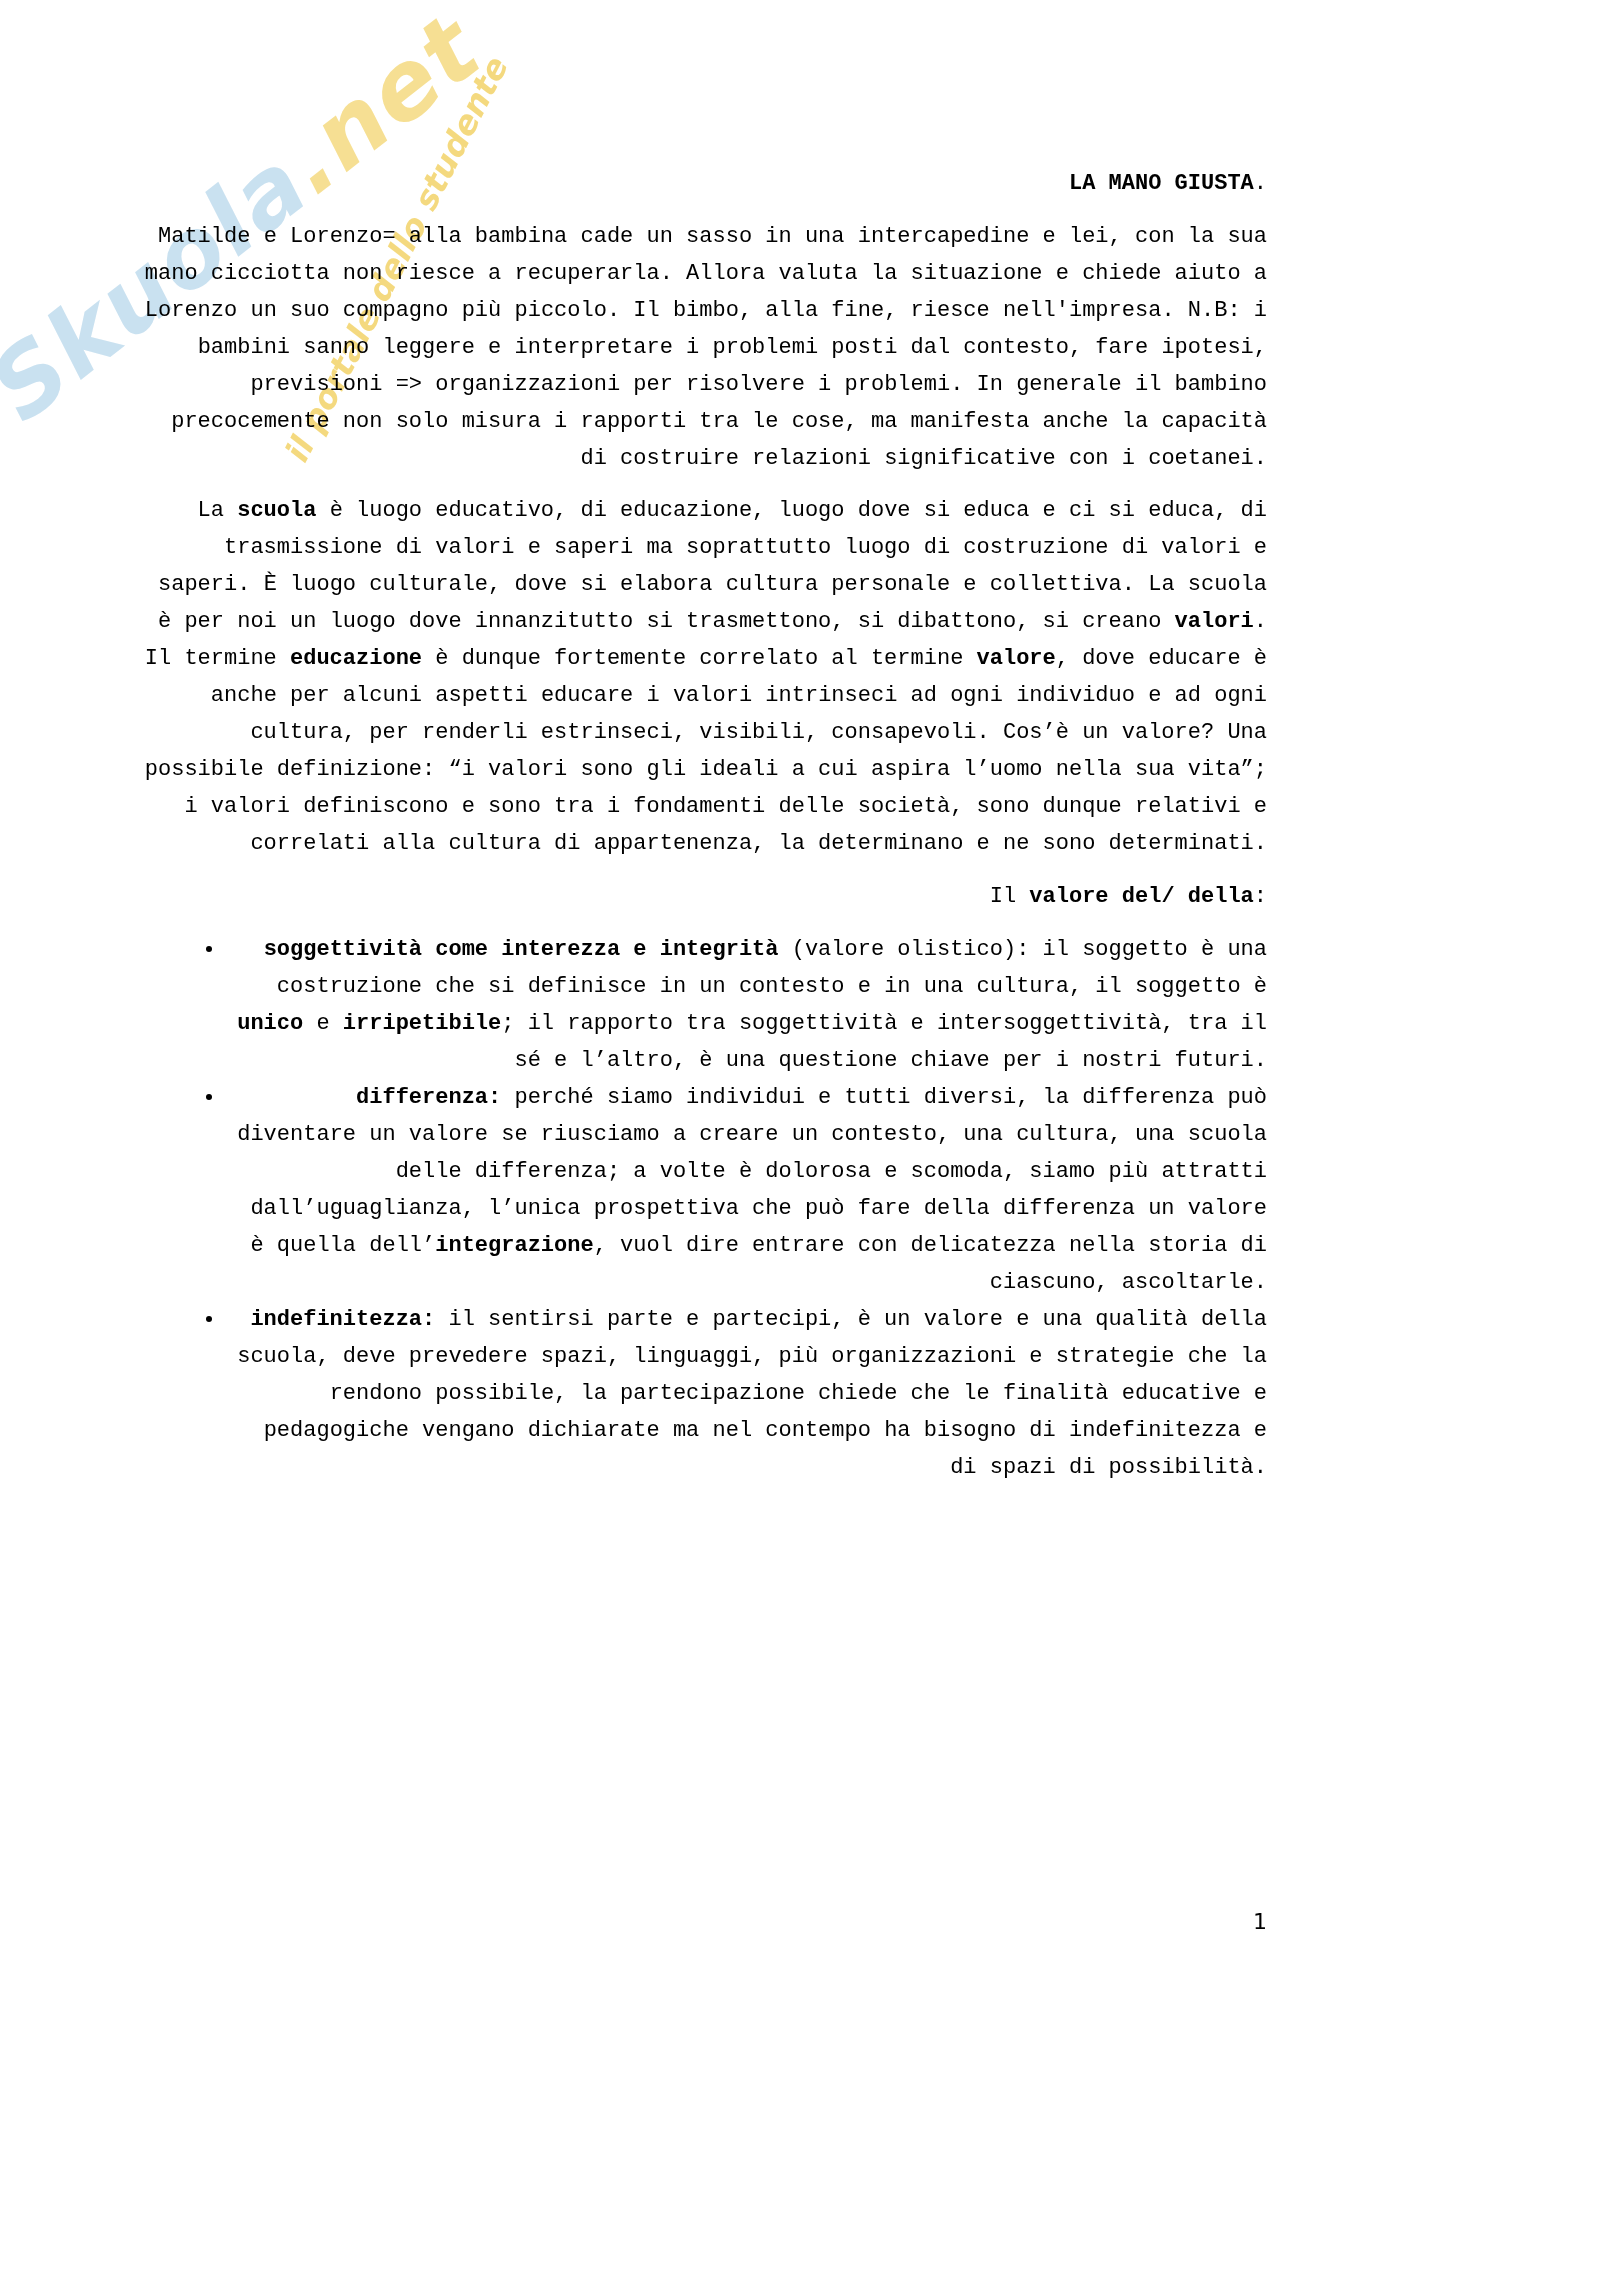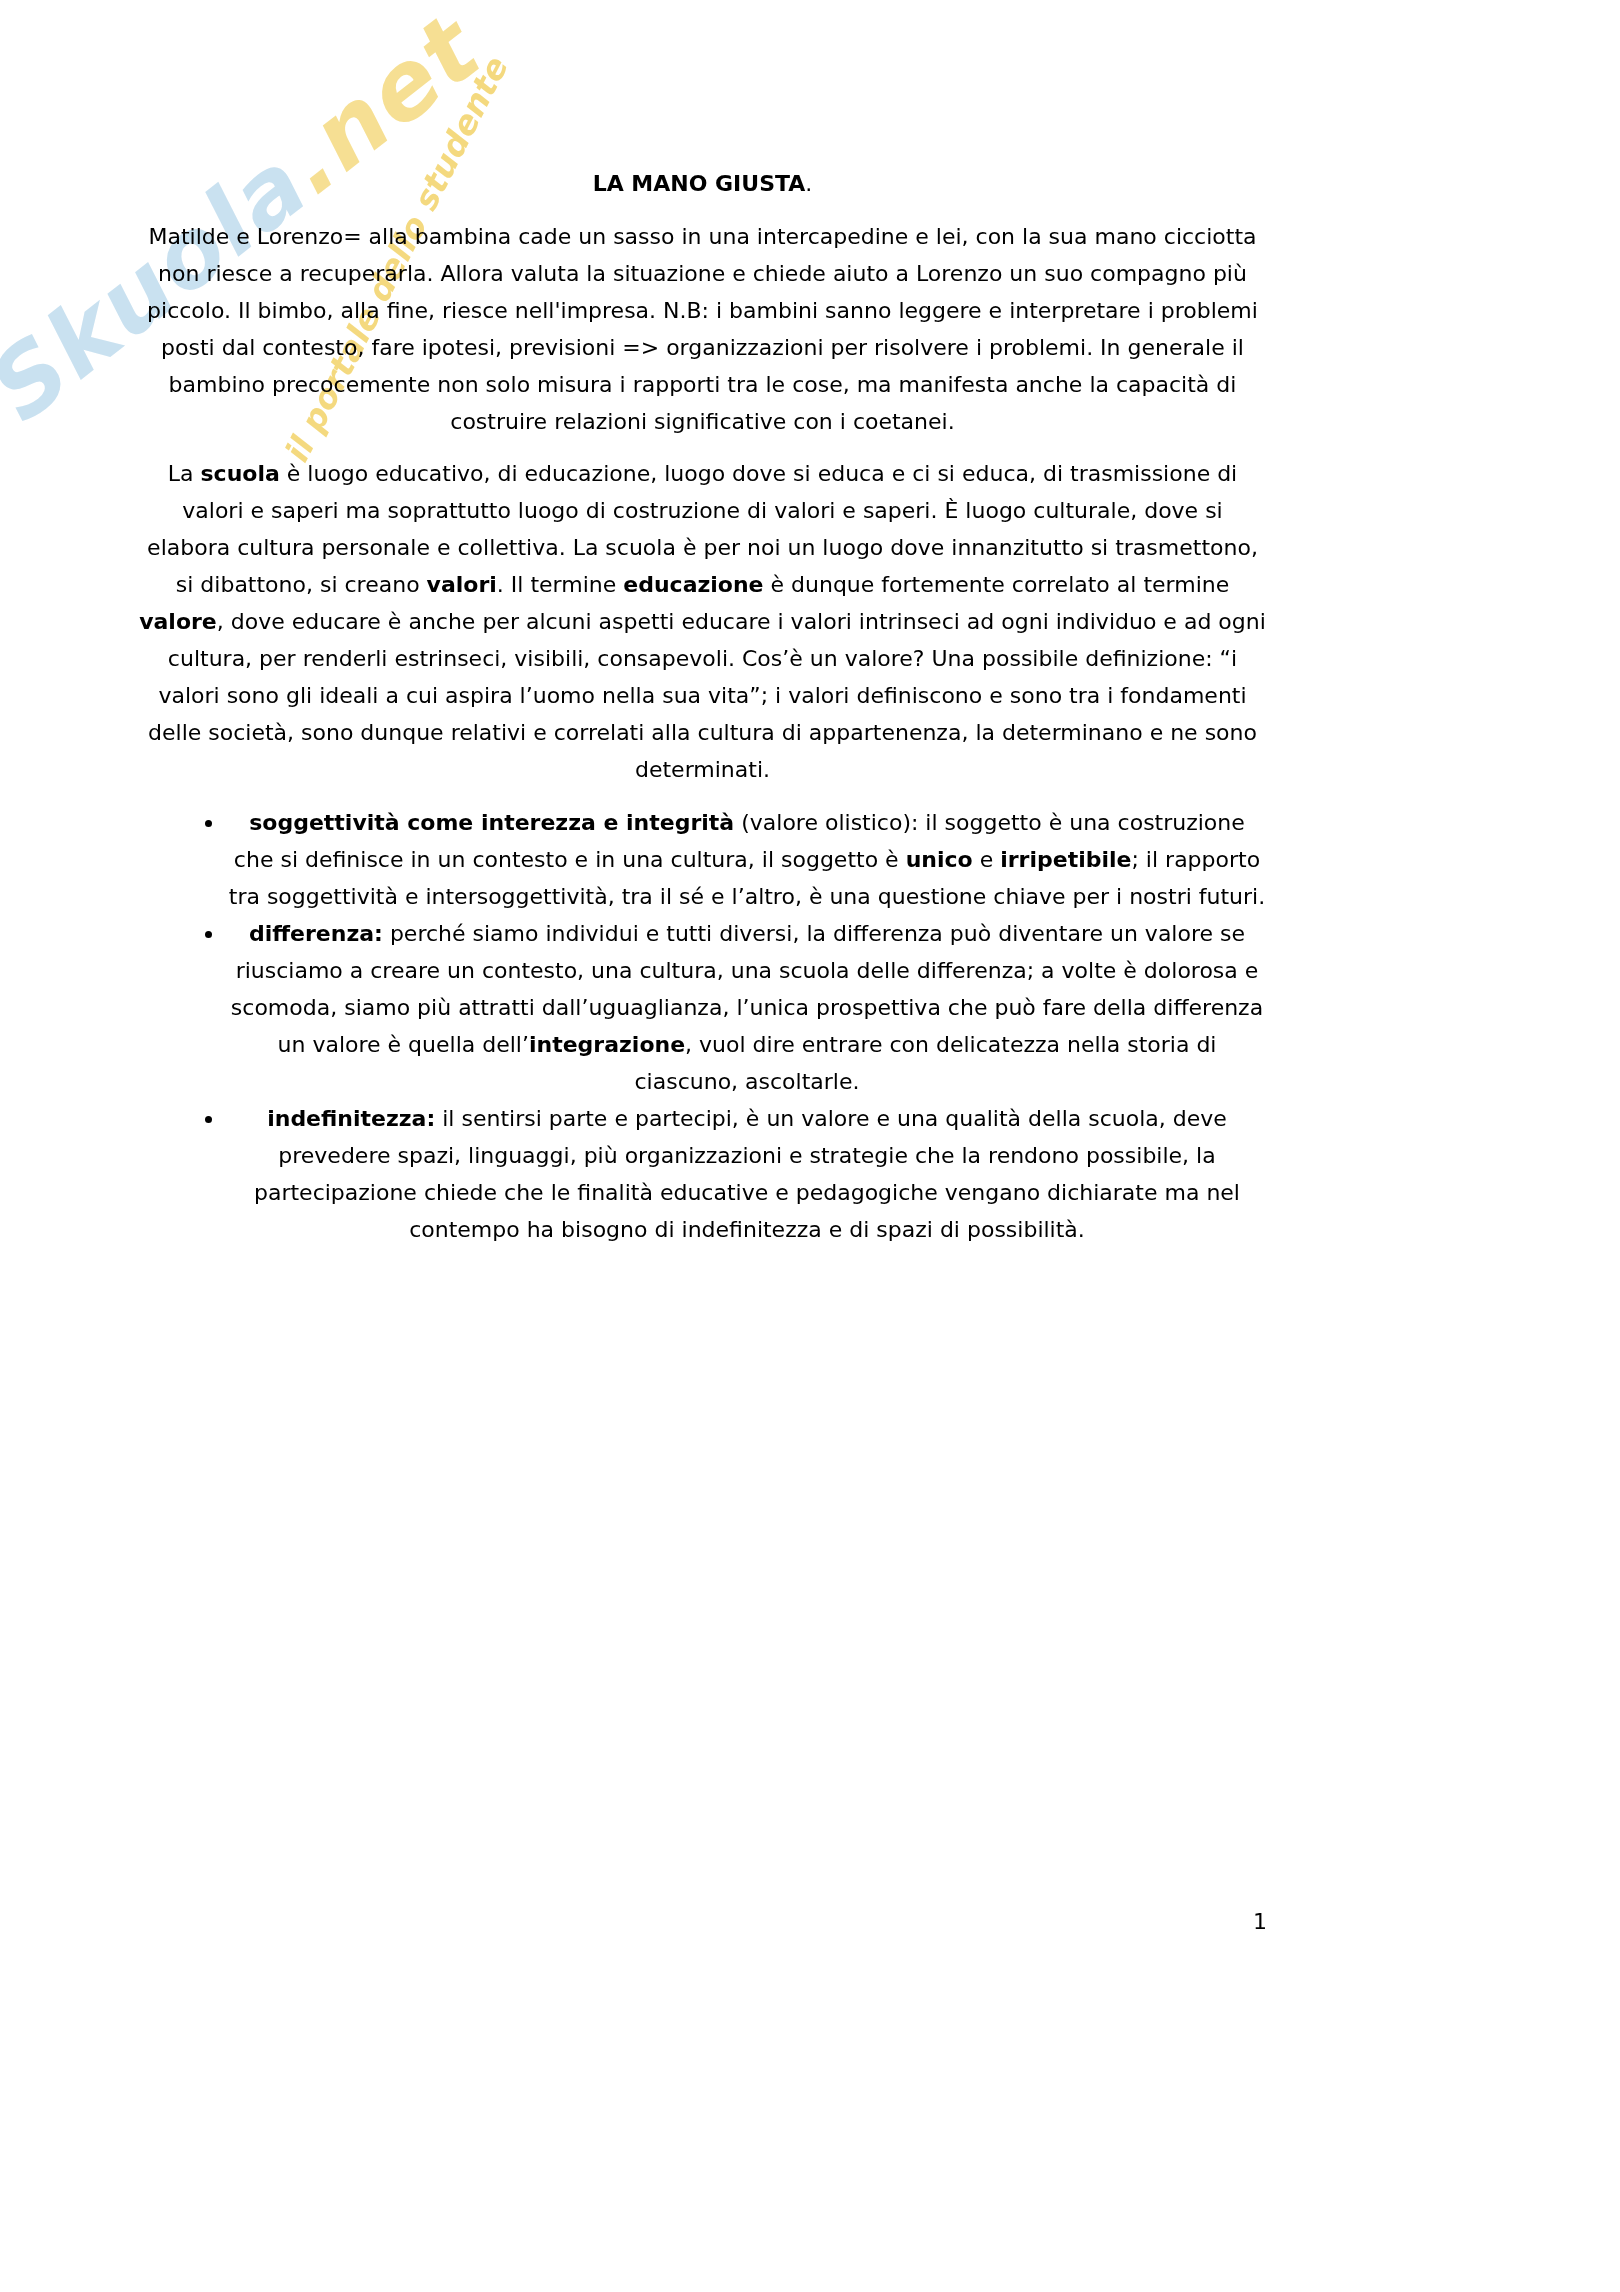--- a/index.html
+++ b/index.html
@@ -47,21 +47,22 @@
   }
 
   
   .content {
     position: absolute;
     left: 138px;
     top: 165px;
     width: 1129px;
     font-size: 22px;
     line-height: 37px;
-    text-align: center;
+    text-align: right;
+    font-family: Liberation Mono, monospace;
   }
   .doc-heading {
     font-size: 22px;
     line-height: 37px;
     font-weight: normal;
     margin: 0 0 15.7px 0;
   }
   .doc-para { margin: 0 0 15.7px 0; }
   .doc-list {
     margin: 0 0 14px 0;
@@ -90,20 +91,21 @@
     <div class="wm-brand">
       <span style="color: rgb(158, 201, 228);">Skuola</span><span style="color: rgb(239, 198, 60);">.net</span>
     </div>
     <div class="wm-tagline" style="color: rgb(239, 198, 60);">il portale dello studente</div>
   </div>
 
   <main class="content">
       <h2 class="doc-heading"><b>LA MANO GIUSTA</b><span>.</span></h2>
       <p class="doc-para"><span>Matilde e Lorenzo= alla bambina cade un sasso in una intercapedine e lei, con la sua mano cicciotta non riesce a recuperarla. Allora valuta la situazione e chiede aiuto a Lorenzo un suo compagno più piccolo. Il bimbo, alla fine, riesce nell'impresa. N.B: i bambini sanno leggere e interpretare i problemi posti dal contesto, fare ipotesi, previsioni =&gt; organizzazioni per risolvere i problemi.  In generale il bambino precocemente non solo misura i rapporti tra le cose, ma manifesta anche la capacità di costruire relazioni significative con i coetanei.</span></p>
       <p class="doc-para"><span>La </span><b>scuola</b><span> è luogo educativo, di educazione, luogo dove si educa e ci si educa, di trasmissione di valori e saperi ma soprattutto luogo di costruzione di valori e saperi. È luogo culturale, dove si elabora cultura personale e collettiva. La scuola è per noi un luogo dove innanzitutto si trasmettono, si dibattono, si creano </span><b>valori</b><span>. Il termine </span><b>educazione</b><span> è dunque fortemente correlato al termine </span><b>valore</b><span>, dove educare è anche per alcuni aspetti educare i valori intrinseci ad ogni individuo e ad ogni cultura, per renderli estrinseci, visibili, consapevoli. Cos’è un valore? Una possibile definizione: “i valori sono gli ideali a cui aspira l’uomo nella sua vita”; i valori definiscono e sono tra i fondamenti delle società, sono dunque relativi e correlati alla cultura di appartenenza, la determinano e ne sono determinati.</span></p>
+      <p class="doc-para"><span>Il </span><b>valore del/ della</b><span>:</span></p>
       <ul class="doc-list">
         <li><b>soggettività come interezza e integrità</b><span> (valore olistico): il soggetto è una costruzione che si definisce in un contesto e in una cultura, il soggetto è </span><b>unico</b><span> e </span><b>irripetibile</b><span>; il rapporto tra soggettività e intersoggettività, tra il sé e l’altro, è una questione chiave per i nostri futuri.</span></li>
         <li><b>differenza:</b><span> perché siamo individui e tutti diversi, la differenza può diventare un valore se riusciamo a creare un contesto, una cultura, una scuola delle differenza; a volte è dolorosa e scomoda, siamo più attratti dall’uguaglianza, l’unica prospettiva che può fare della differenza un valore è quella dell’</span><b>integrazione</b><span>, vuol dire entrare con delicatezza nella storia di ciascuno, ascoltarle.</span></li>
         <li><b>indefinitezza:</b><span> il sentirsi parte e partecipi, è un valore e una qualità della scuola, deve prevedere spazi, linguaggi, più organizzazioni e strategie che la rendono possibile, la partecipazione chiede che le finalità educative e pedagogiche vengano dichiarate ma nel contempo ha bisogno di indefinitezza e di spazi di possibilità.</span></li>
       </ul>
     </main>
 
   <div class="page-number">1</div>
 
 </div>

